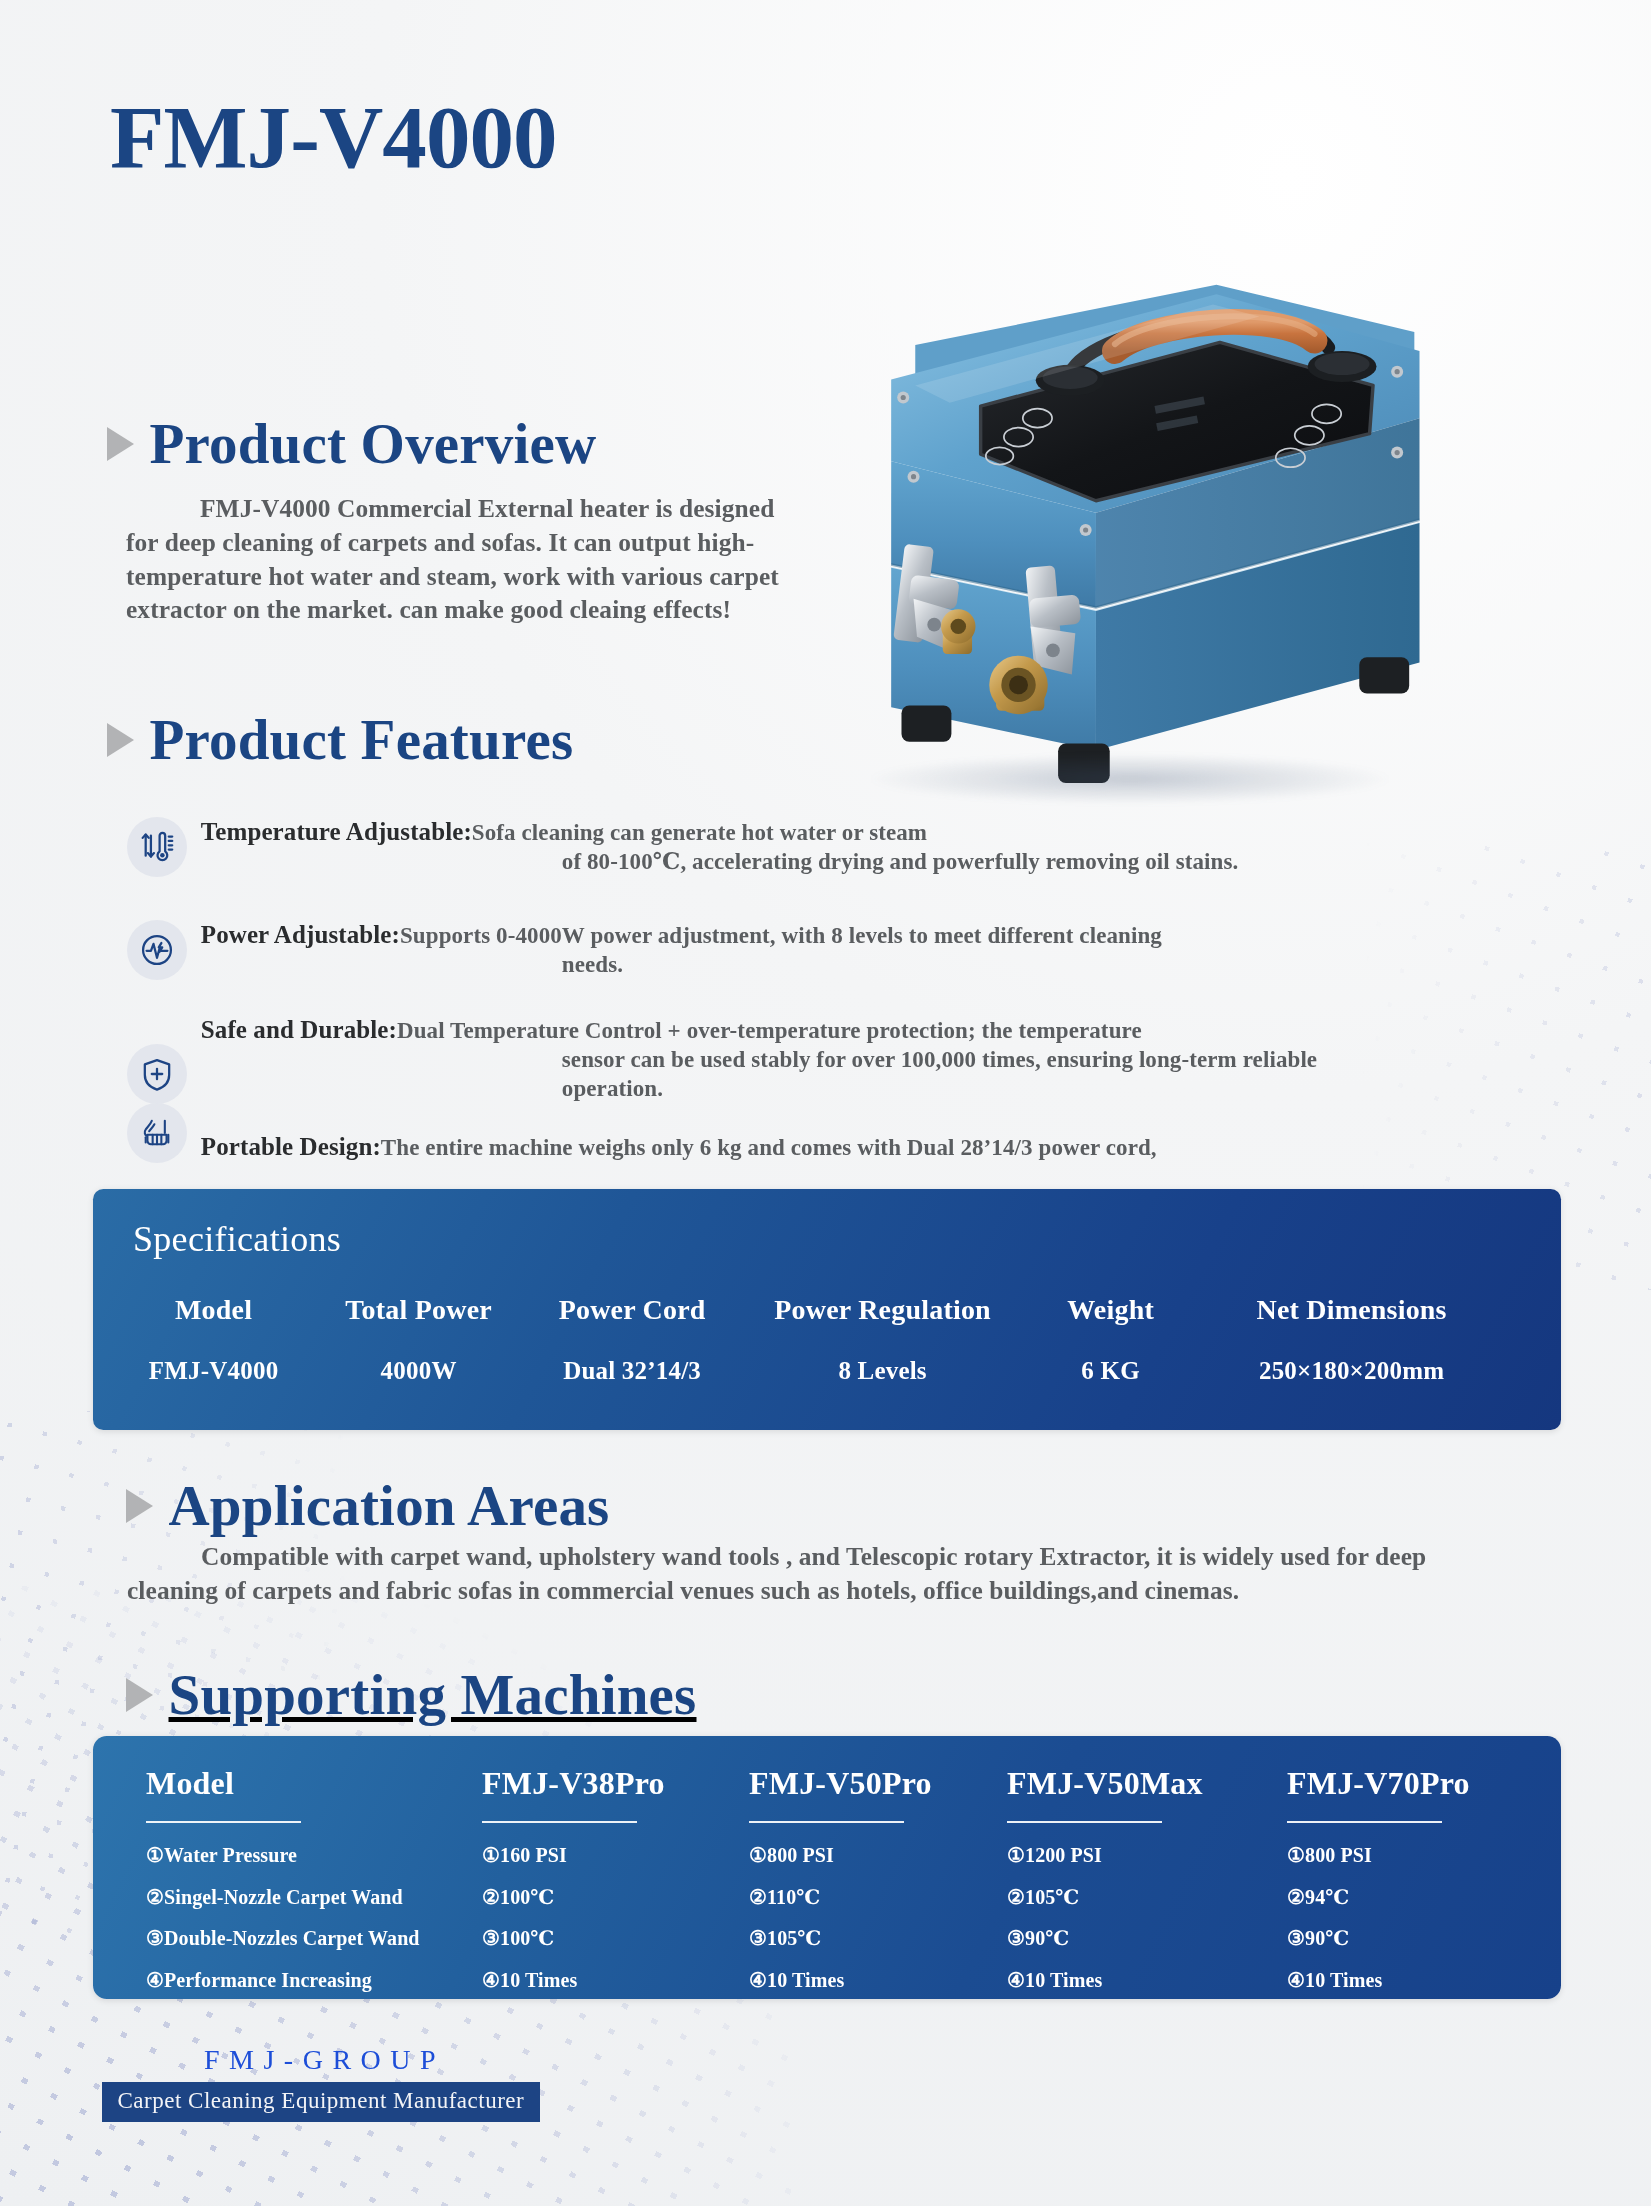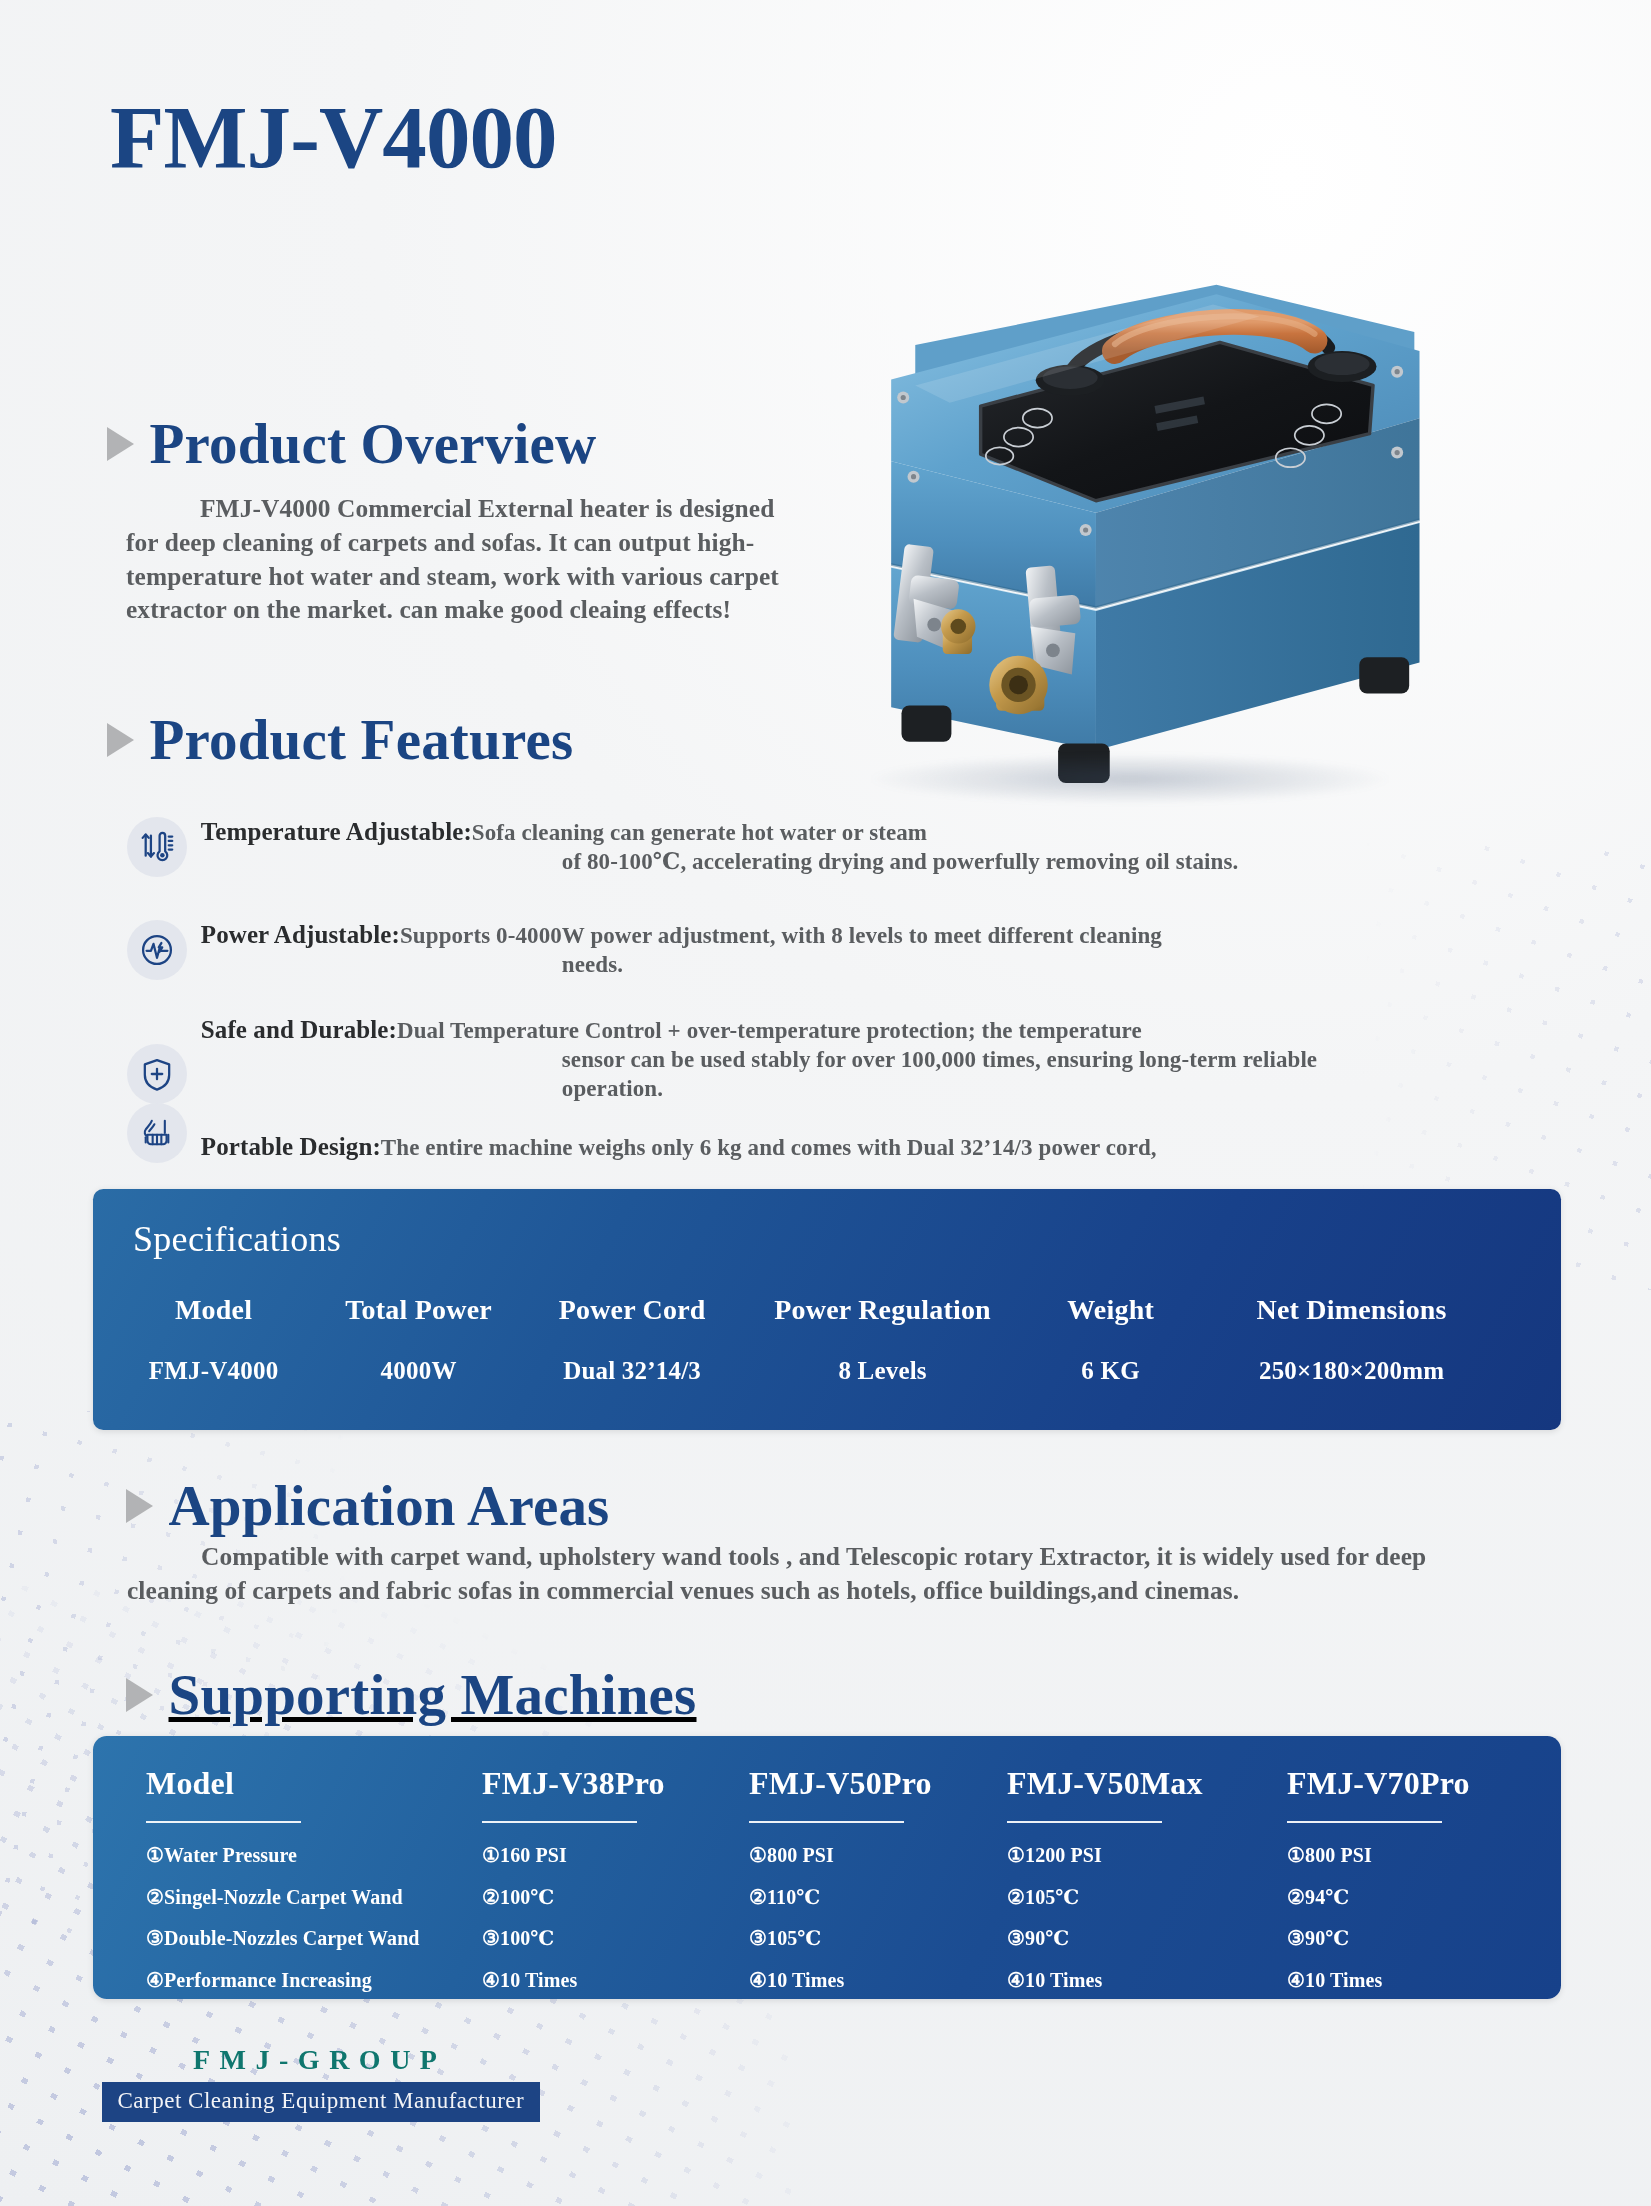--- a/index.html
+++ b/index.html
@@ -274,26 +274,26 @@
     font-weight: 700;
     line-height: 1;
     margin-bottom: 21.5px;
     white-space: nowrap;
     letter-spacing: 0.1px;
   }
 
   
   .brand {
     position: absolute;
-    left: 193px;
+    left: 204px;
     top: 2044px;
     font-size: 28px;
-    font-weight: 700;
+    font-weight: 400;
     letter-spacing: 9.5px;
-    color: #0f766e;
+    color: #1d4ed8;
     white-space: nowrap;
   }
   .brand-sub {
     position: absolute;
     left: 102px;
     top: 2082px;
     background: #1d4484;
     color: #f3f4f7;
     font-size: 23px;
     letter-spacing: 0.5px;
@@ -529,21 +529,21 @@
         <path d="M32 9 v14"></path>
         <path d="M12 25 h22 v7 a4 4 0 0 1 -4 4 H16 a4 4 0 0 1 -4 -4 Z"></path>
         <path d="M18 25 v11"></path>
           <path d="M23 25 v11"></path>
           <path d="M28 25 v11"></path>
         <path d="M10 28 v6"></path>
           <path d="M36 25 v9"></path>
       </svg>
     </span>
     <span class="ftext">
-      <b>Portable Design:</b><span>The entire machine weighs only 6 kg and comes with Dual 32’14/3 power cord,</span>
+      <b>Portable Design:</b><span>The entire machine weighs only 6 kg and comes with Dual 28’14/3 power cord,</span>
     </span>
   </div>
 
   <div class="specs">
     <div class="specs-title">Specifications</div>
     <div class="spec-grid">
       <div class="spec-h">Model</div>
       <div class="spec-h">Total Power</div>
       <div class="spec-h">Power Cord</div>
       <div class="spec-h">Power Regulation</div>

